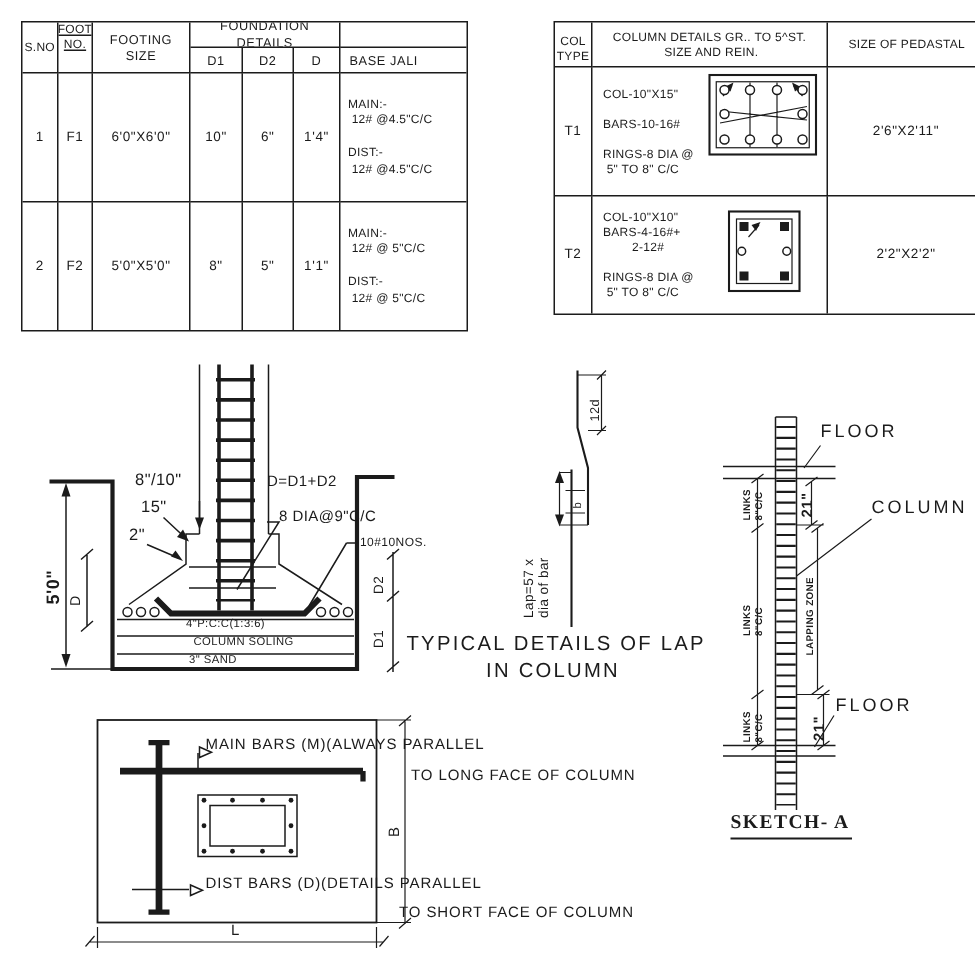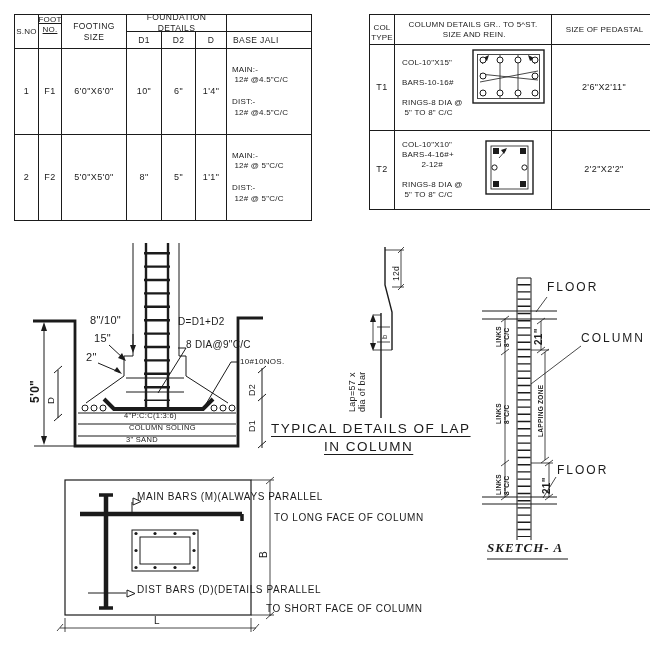--- a/index.html
+++ b/index.html
@@ -17,22 +17,22 @@
   .top{align-items:flex-start;text-decoration:underline;}
   .bot{align-items:flex-end;}
   .rel{position:relative;}
   .small{font-size:8px;letter-spacing:.2px;}
   .val{font-size:9px;}
   .secsvg{position:absolute;}
   
   .lbl{position:absolute;white-space:pre;line-height:1.15;letter-spacing:.3px;color:var(--ink);}
   .rot{transform:rotate(-90deg);transform-origin:left top;}
   .b{font-weight:bold;}
-  .und{text-decoration:underline;text-underline-offset:2.5px;}
-  .serif{font-family:"Liberation Serif",serif;font-style:italic;}
+  .und{text-underline-offset:2.5px;}
+  .serif{font-family:"Liberation Serif",serif;}
   
   svg .ln{stroke:var(--ink);fill:none;}
   .s08{stroke-width:.8}.s1{stroke-width:1}.s12{stroke-width:1.2}.s14{stroke-width:1.4}
   .s2{stroke-width:2.4}.s3{stroke-width:2.8}.s35{stroke-width:3.5}.s4{stroke-width:4}.s45{stroke-width:4.5}
   .fl{fill:var(--ink);stroke:none;}
   .wc{fill:#fff;stroke:var(--ink);stroke-width:1;}
 </style>
 </head>
 <body>
 

